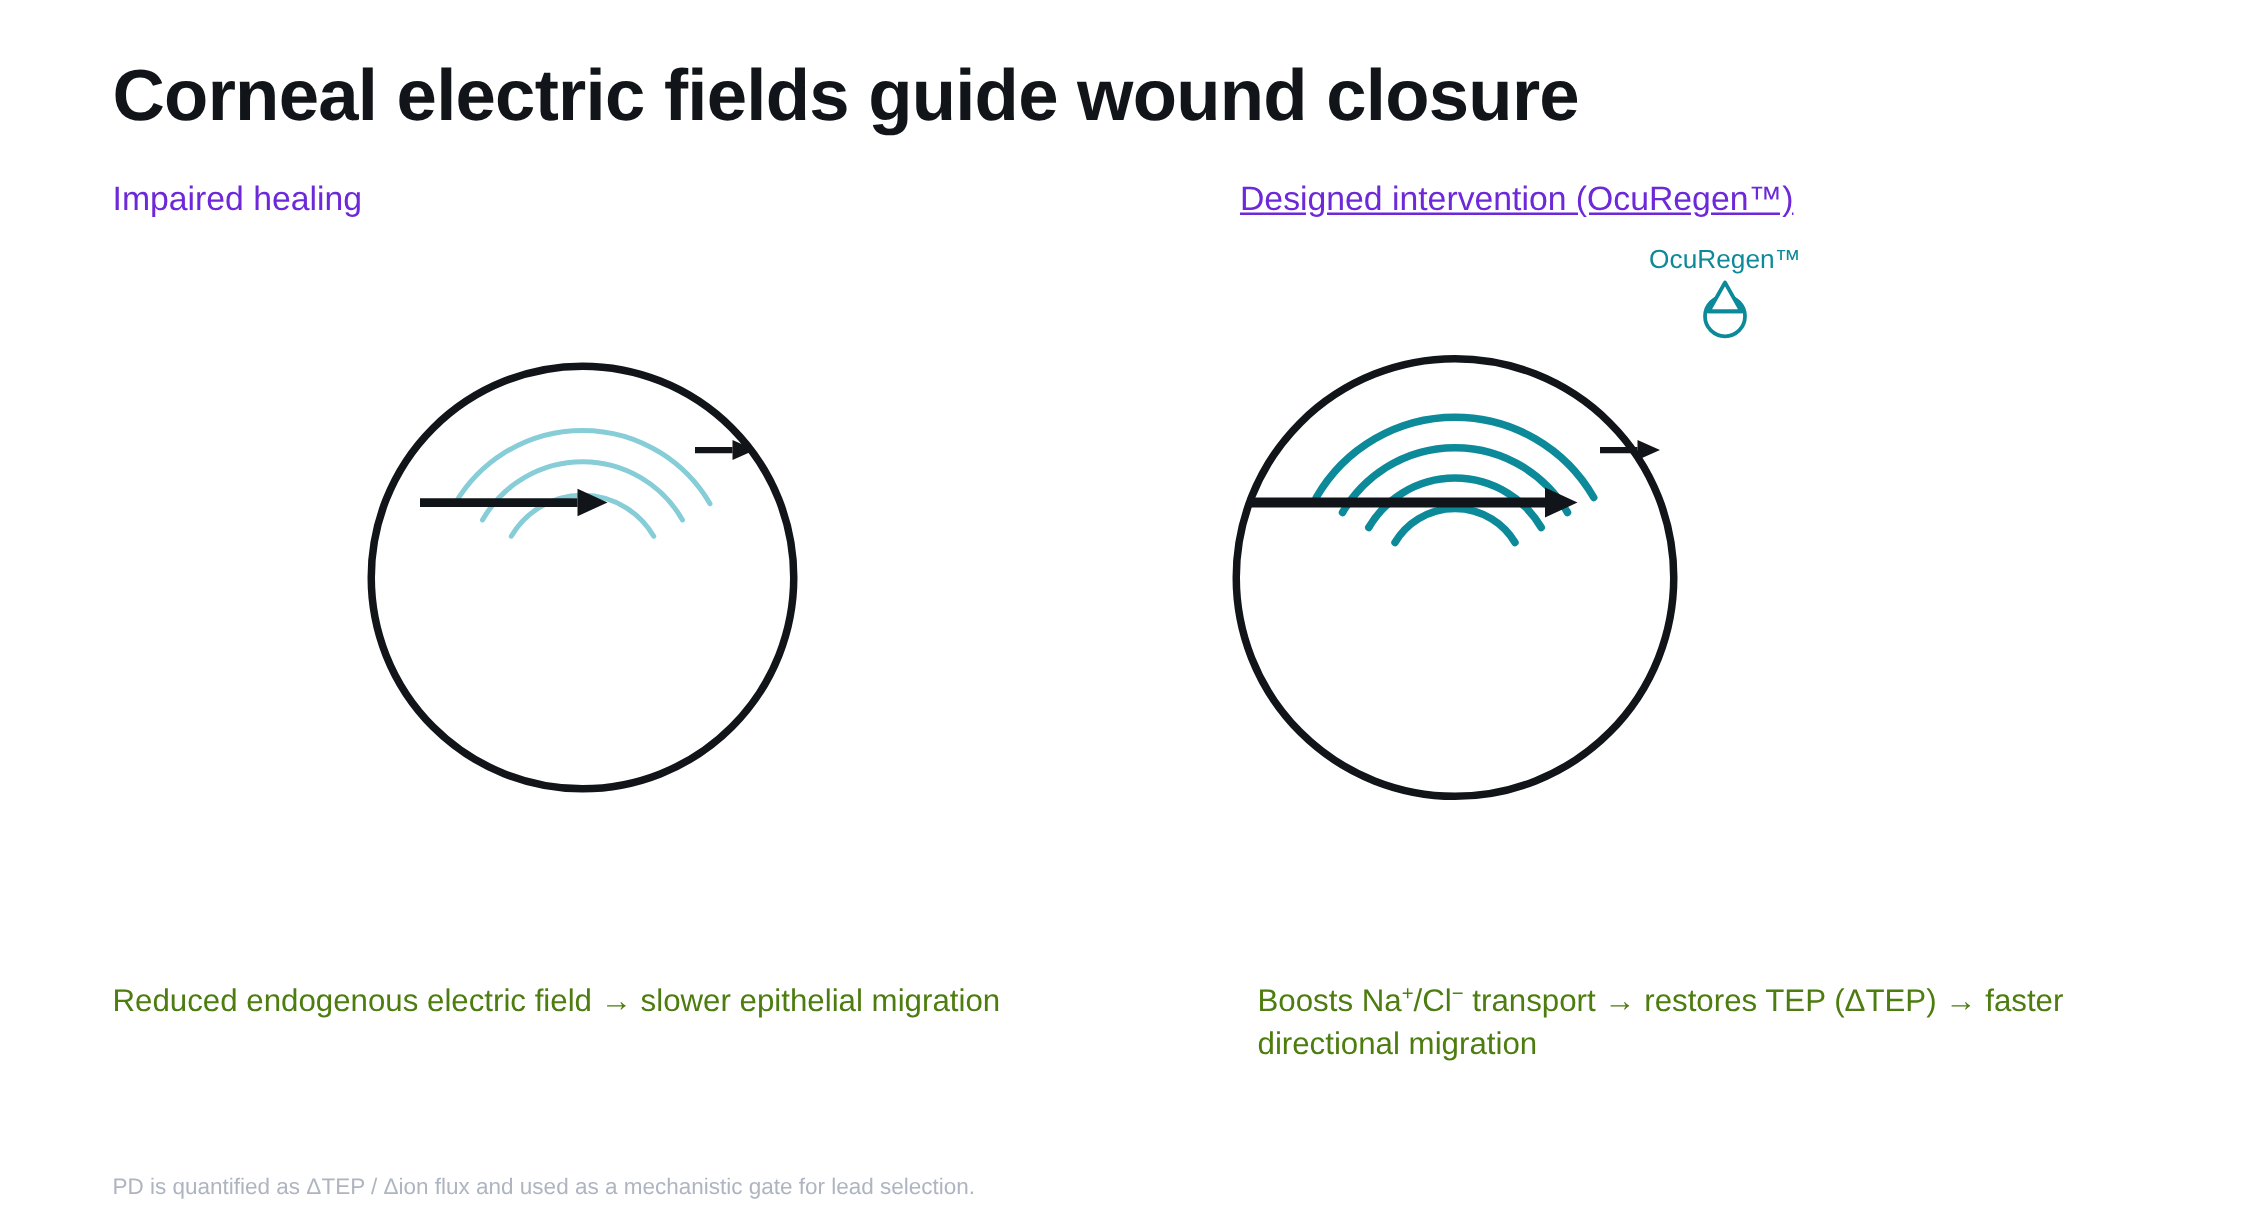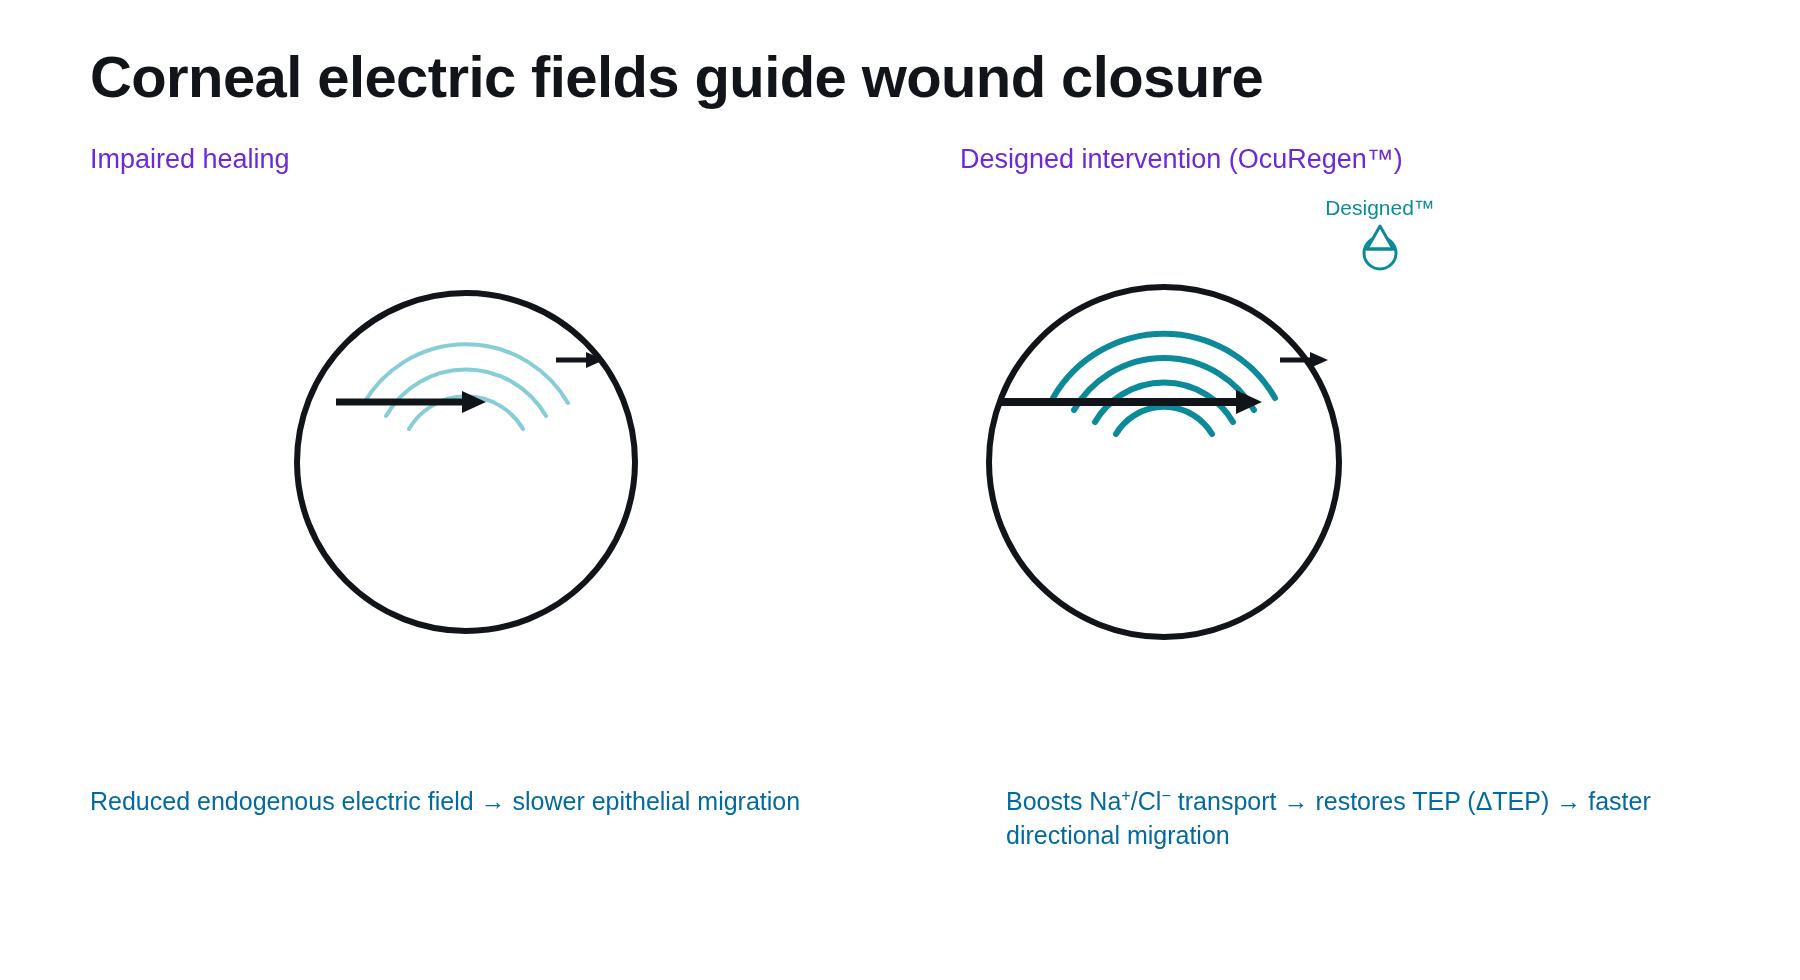--- a/index.html
+++ b/index.html
@@ -38,21 +38,21 @@
   
   .col-heading {
     position: absolute;
     font-size: 27px;
     font-weight: 400;
     color: #6d28d9;
     white-space: nowrap;
     line-height: 1.2;
   }
   .col-heading.left  { left: 90px;  top: 143px; }
-  .col-heading.right { left: 960px; top: 143px; }
+  .col-heading.right { left: 992px; top: 143px; text-decoration: underline; }
 
   
   .panel {
     position: absolute;
     top: 190px;
     height: 560px;
   }
   .panel.left  { left: 90px;  width: 860px; }
   .panel.right { left: 950px; width: 800px; }
 
@@ -85,21 +85,21 @@
   .droplet-wrap {
     position: absolute;
     left: 72px;
     top: 22px;
   }
 
   
   .caption {
     position: absolute;
     font-size: 25px;
-    color: #0369a1;
+    color: #4d7c0f;
     line-height: 1.36;
   }
   .caption.left  { left: 90px;  top: 784px; width: 800px; }
   .caption.right { left: 962px; top: 784px; width: 700px; margin-left: 44px; }
 
   sup, sub {
     font-size: 0.65em;
     line-height: 0;
   }
 
@@ -166,30 +166,31 @@
       </g>
 
       <g>
         <line x1="330" y1="170" x2="360" y2="170" stroke="#111418" stroke-width="5"></line>
         <polygon points="360,162 378,170 360,178" fill="#111418"></polygon>
       </g>
     </svg>
   </div>
 
   <div class="product-badge">
-    <div class="product-badge-label">Designed™</div>
+    <div class="product-badge-label">OcuRegen™</div>
     <div class="droplet-wrap">
       <svg width="56" height="56" viewBox="0 0 56 56">
         <circle cx="28" cy="35" r="16" fill="none" stroke="#0d8a99" stroke-width="3"></circle>
         <path d="M 28 8 L 41 31 L 15 31 Z" fill="#ffffff" stroke="#0d8a99" stroke-width="3" stroke-linejoin="round"></path>
         <line x1="13" y1="31" x2="43" y2="31" stroke="#0d8a99" stroke-width="3"></line>
       </svg>
     </div>
   </div>
 
   <div class="caption left">Reduced endogenous electric field → slower epithelial migration</div>
 
   <div class="caption right">
     <span>Boosts Na</span><sup>+</sup><span>/Cl</span><sup>−</sup><span> transport → restores TEP (ΔTEP) → faster directional migration</span>
   </div>
 
+  <div class="footnote">PD is quantified as ΔTEP / Δion flux and used as a mechanistic gate for lead selection.</div>
 
 </div>
 
 </body></html>

